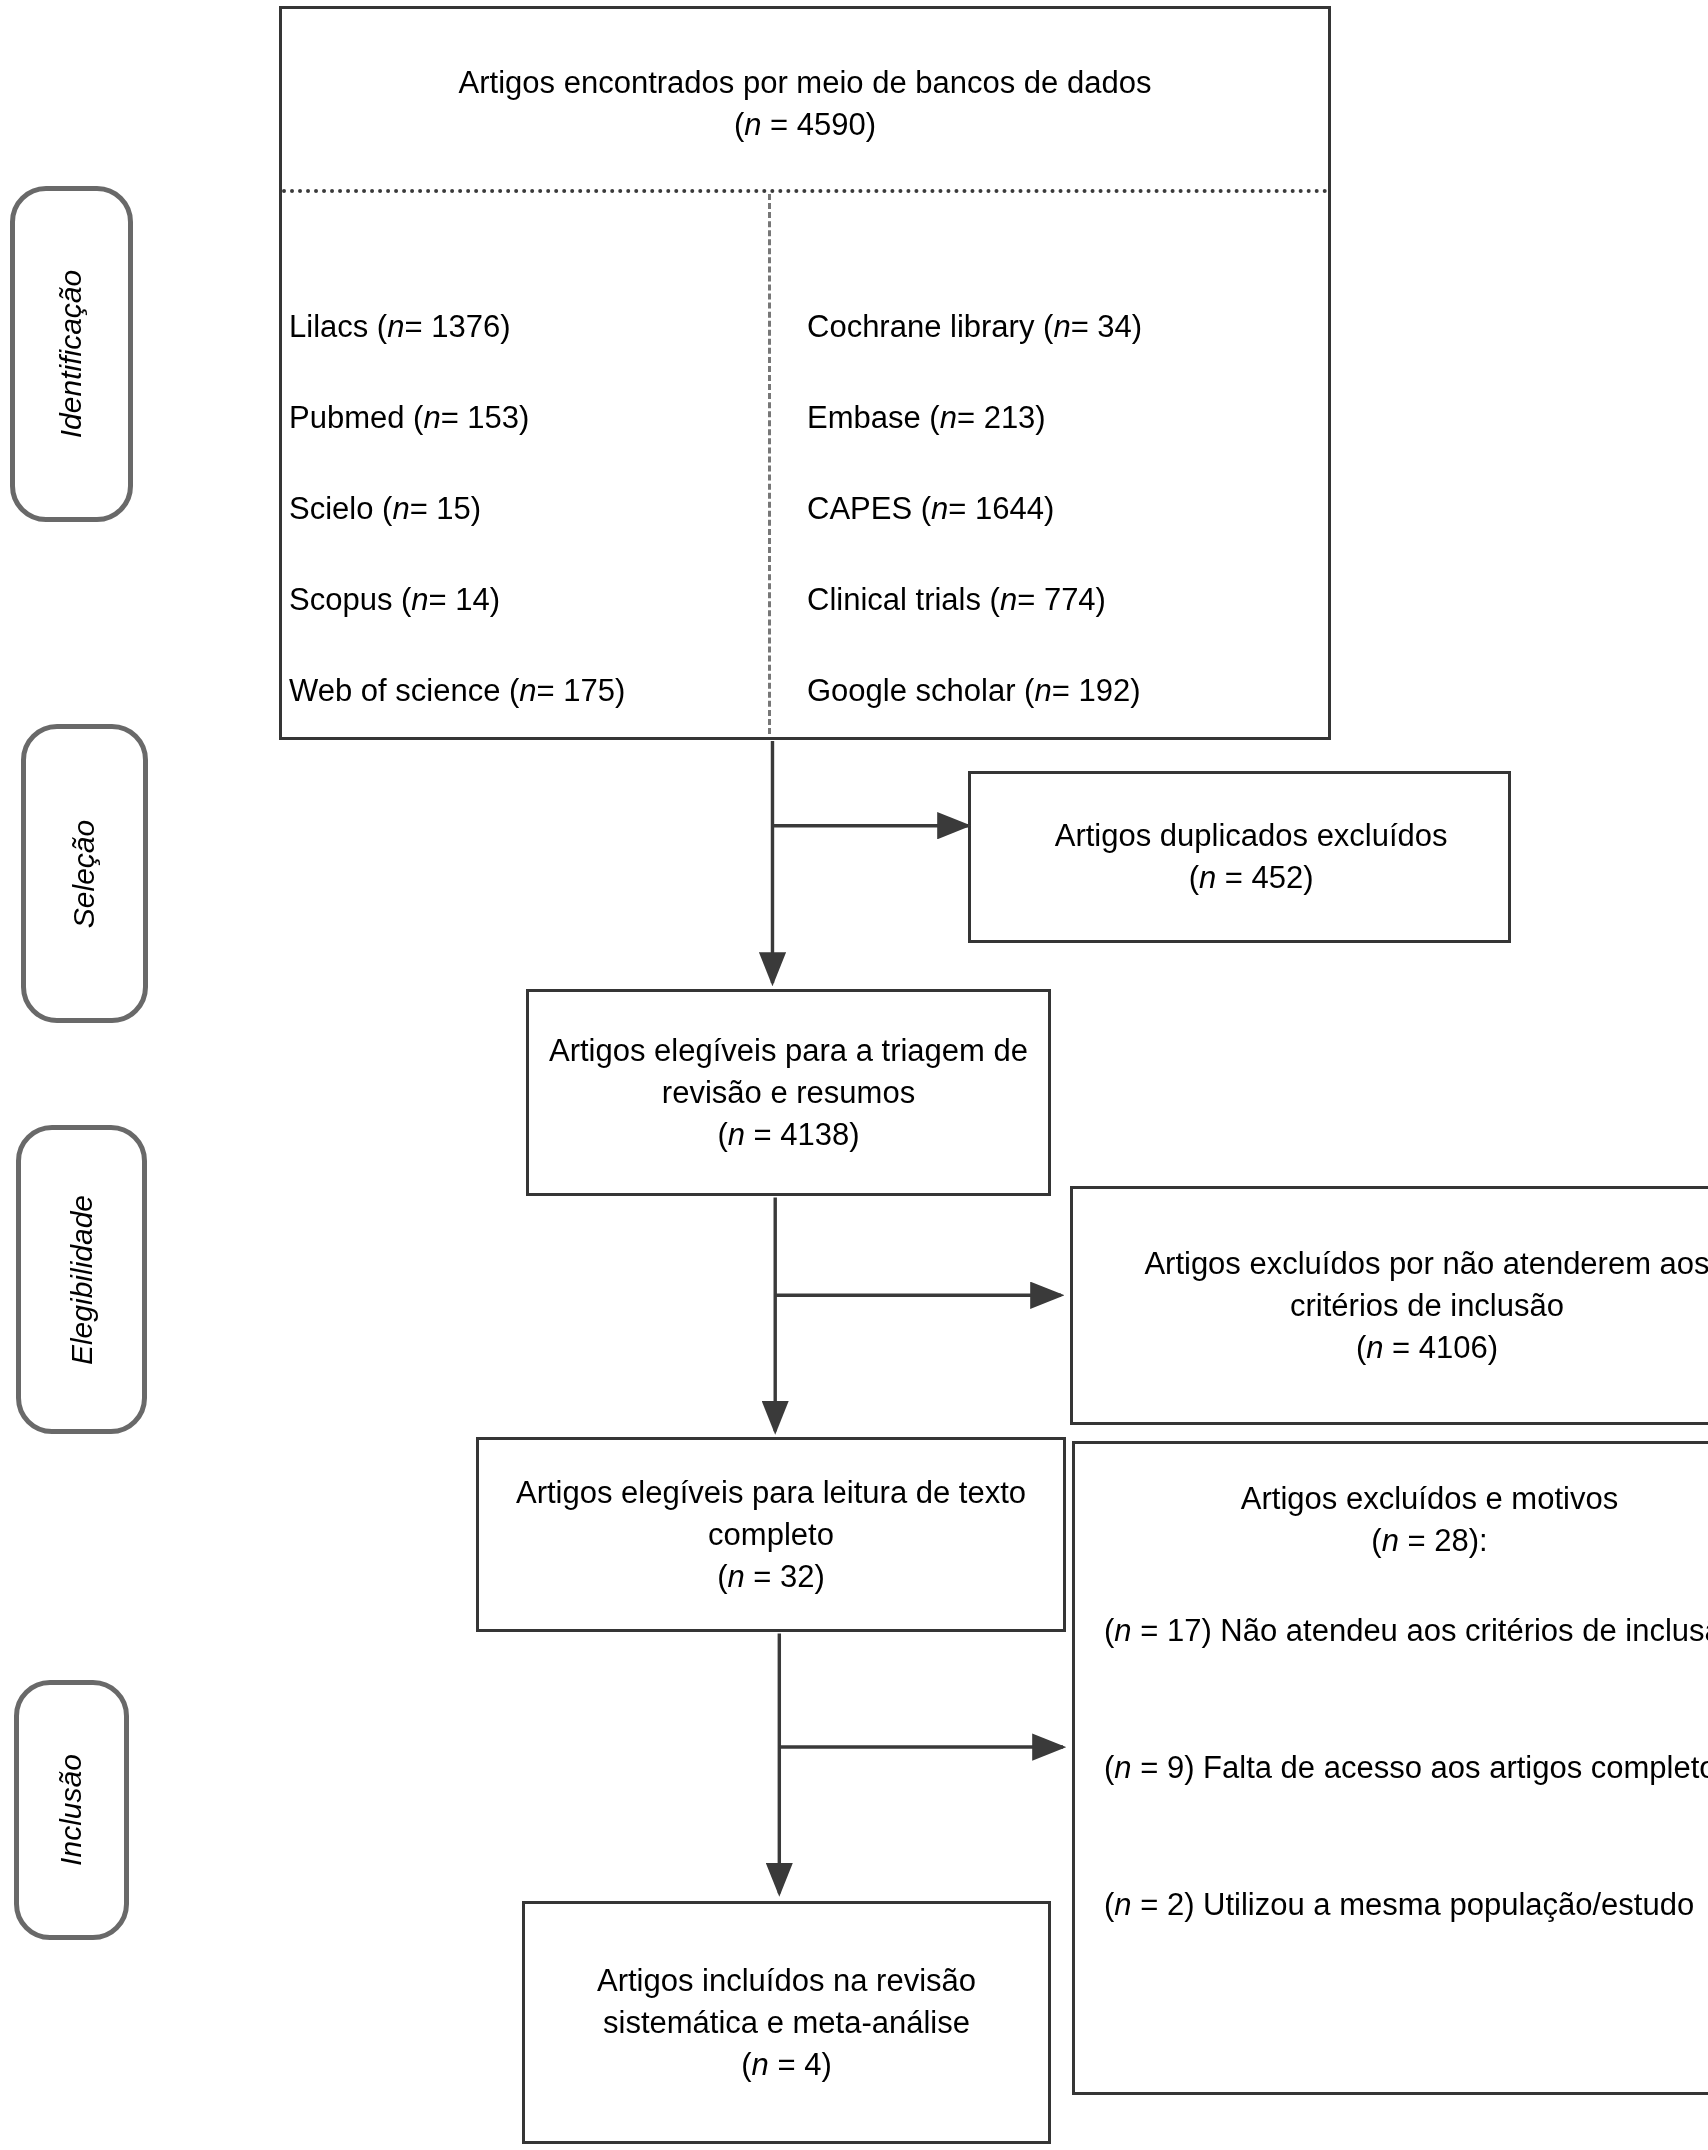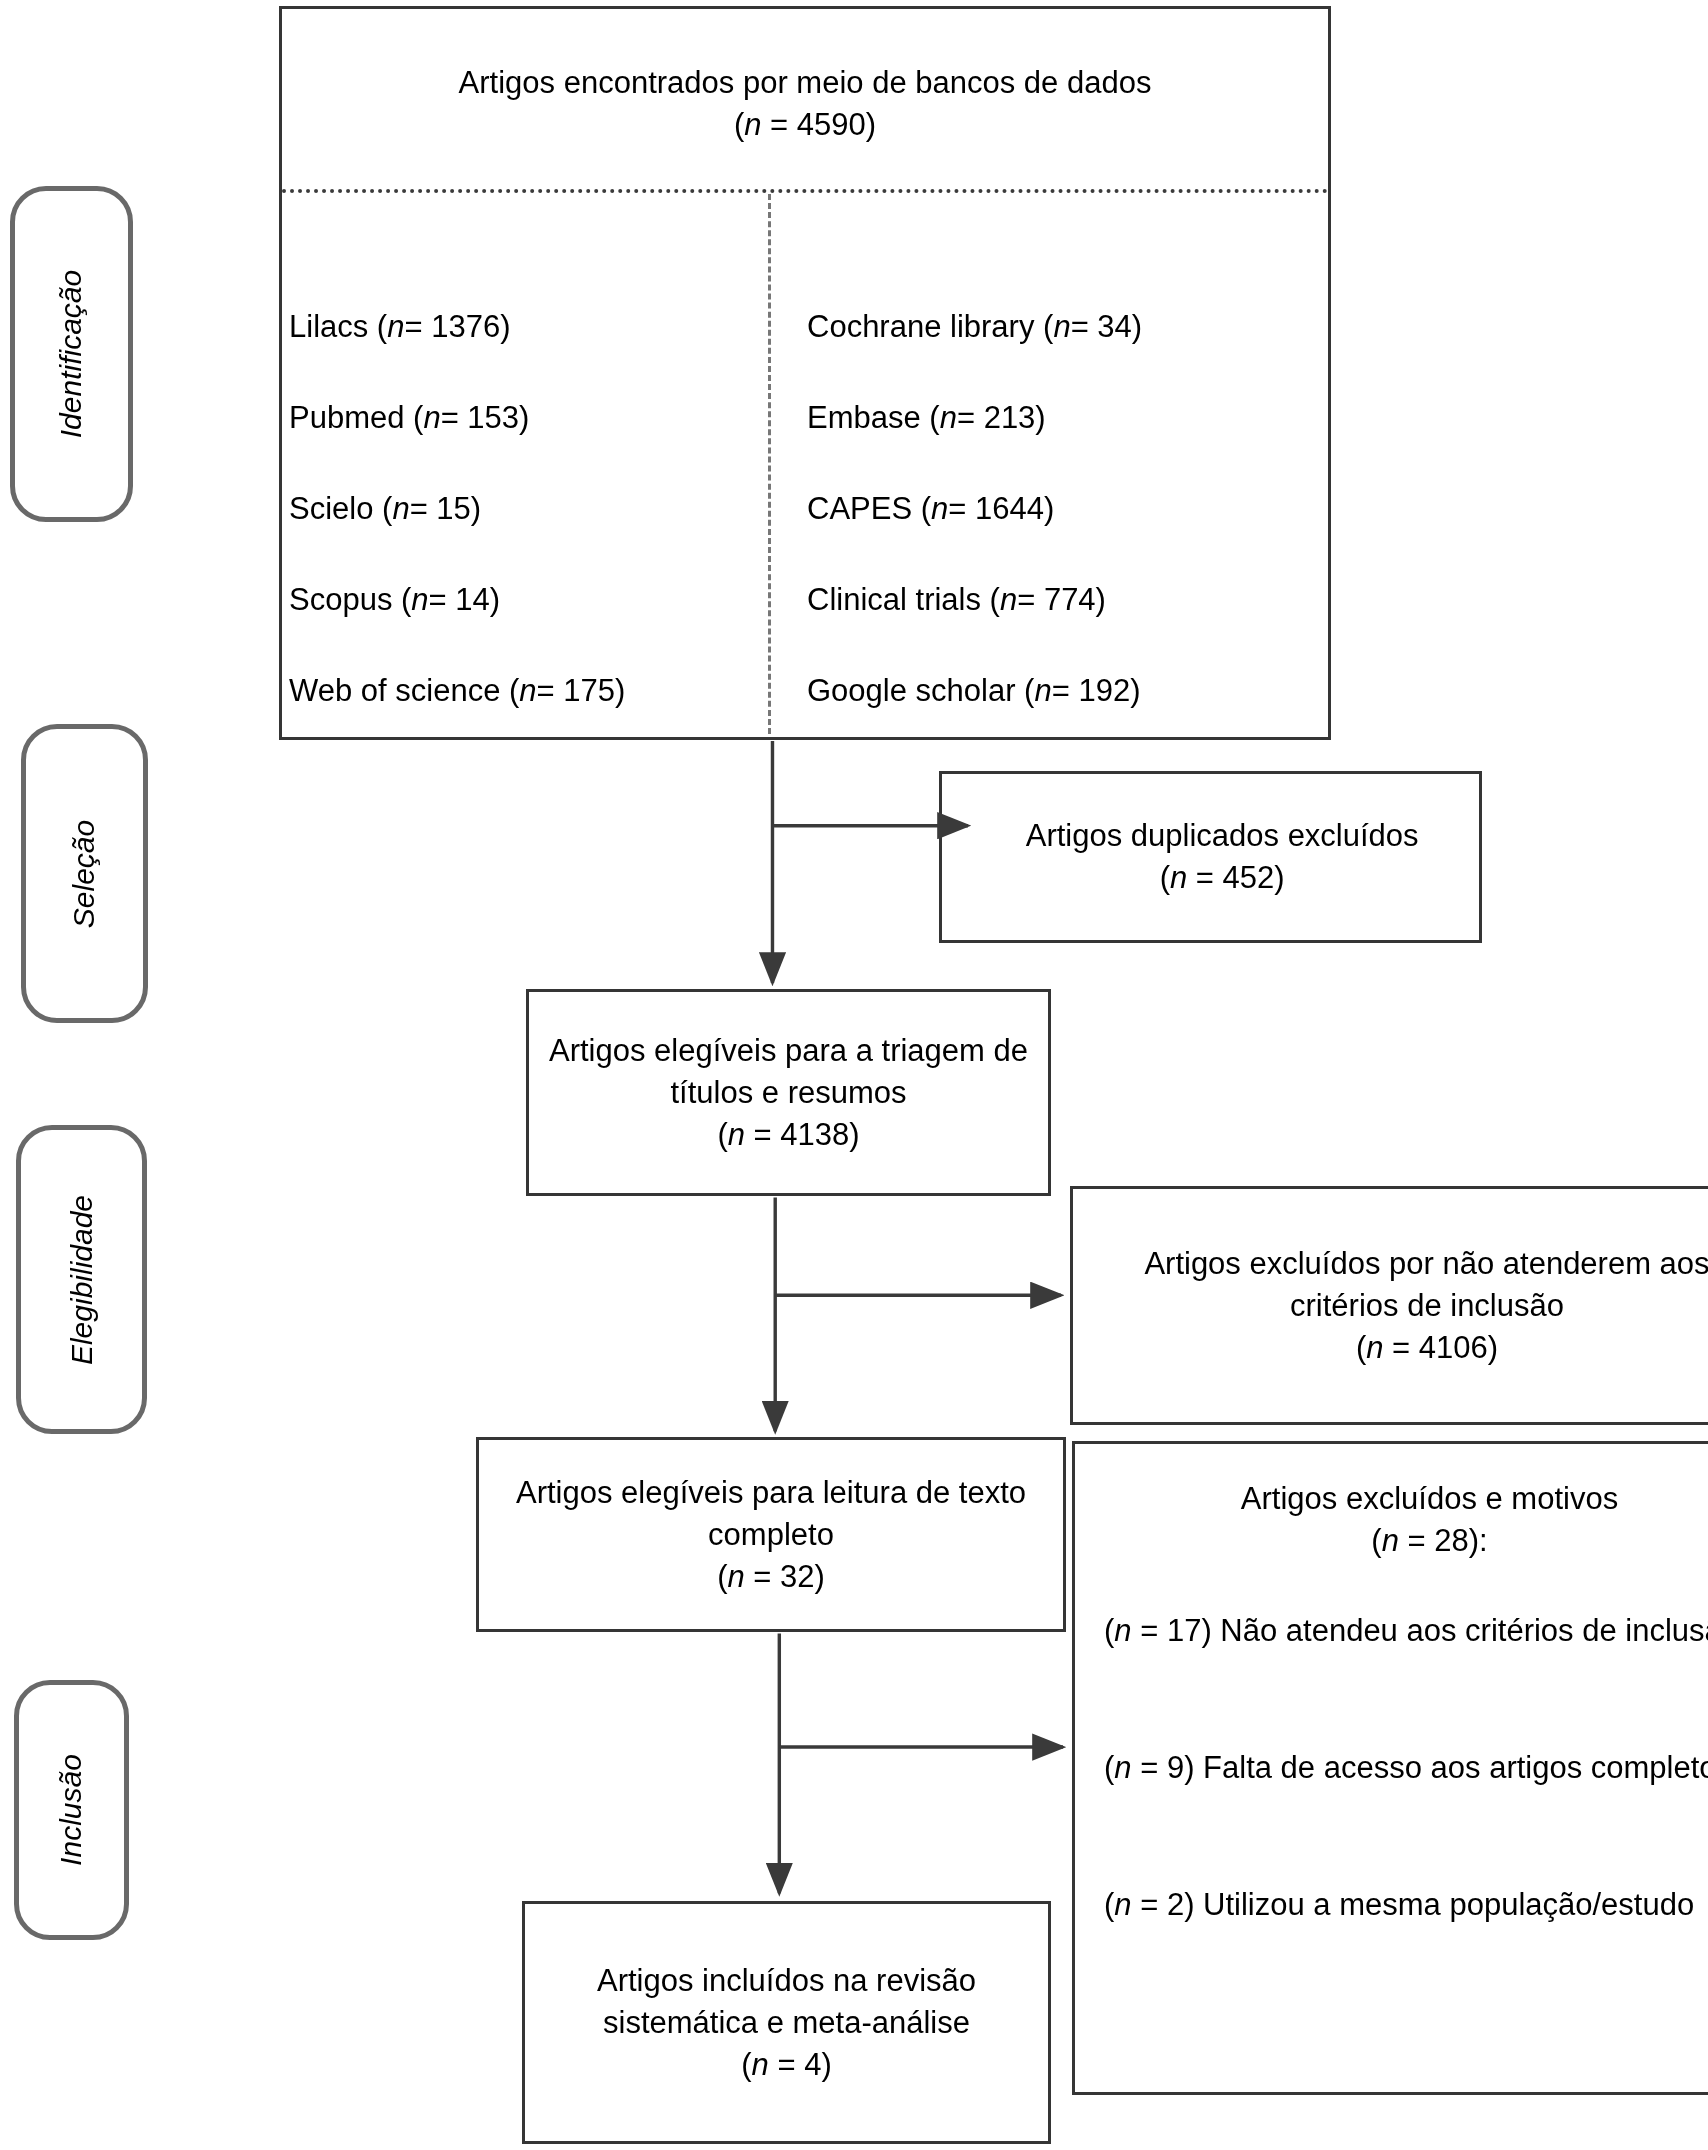--- a/index.html
+++ b/index.html
@@ -79,21 +79,21 @@
   .src-col-left  { left: 7px;  }
   .src-col-right { left: 525px; }
   .src {
     height: 91px;
     display: flex;
     align-items: center;
     white-space: nowrap;
   }
 
   
-  .box-duplicates { left: 939px; top: 771px; width: 543px; height: 172px; padding-left: 37px; }
+  .box-duplicates { left: 968px; top: 771px; width: 543px; height: 172px; padding-left: 37px; }
   .box-triage     { left: 526px;  top: 989px; width: 525px; height: 207px; }
   .box-crit       { left: 1070px; top: 1186px; width: 714px; height: 239px; }
   .box-fulltext   { left: 476px;  top: 1437px; width: 590px; height: 195px; }
   .box-included   { left: 522px;  top: 1901px; width: 529px; height: 243px; }
 
   .box-reasons {
     position: absolute;
     left: 1072px; top: 1441px; width: 715px; height: 654px;
     border: 3.4px solid #353535;
     box-sizing: border-box;
@@ -155,21 +155,21 @@
 
   <div class="flowbox box-duplicates">
     <div>
       <div>Artigos duplicados excluídos</div>
       <div>(<i>n</i> = 452)</div>
     </div>
   </div>
 
   <div class="flowbox box-triage">
     <div>
-      <div>Artigos elegíveis para a triagem de títulos e resumos</div>
+      <div>Artigos elegíveis para a triagem de revisão e resumos</div>
       <div>(<i>n</i> = 4138)</div>
     </div>
   </div>
 
   <div class="flowbox box-crit">
     <div>
       <div>Artigos excluídos por não atenderem aos critérios de inclusão</div>
       <div>(<i>n</i> = 4106)</div>
     </div>
   </div>

